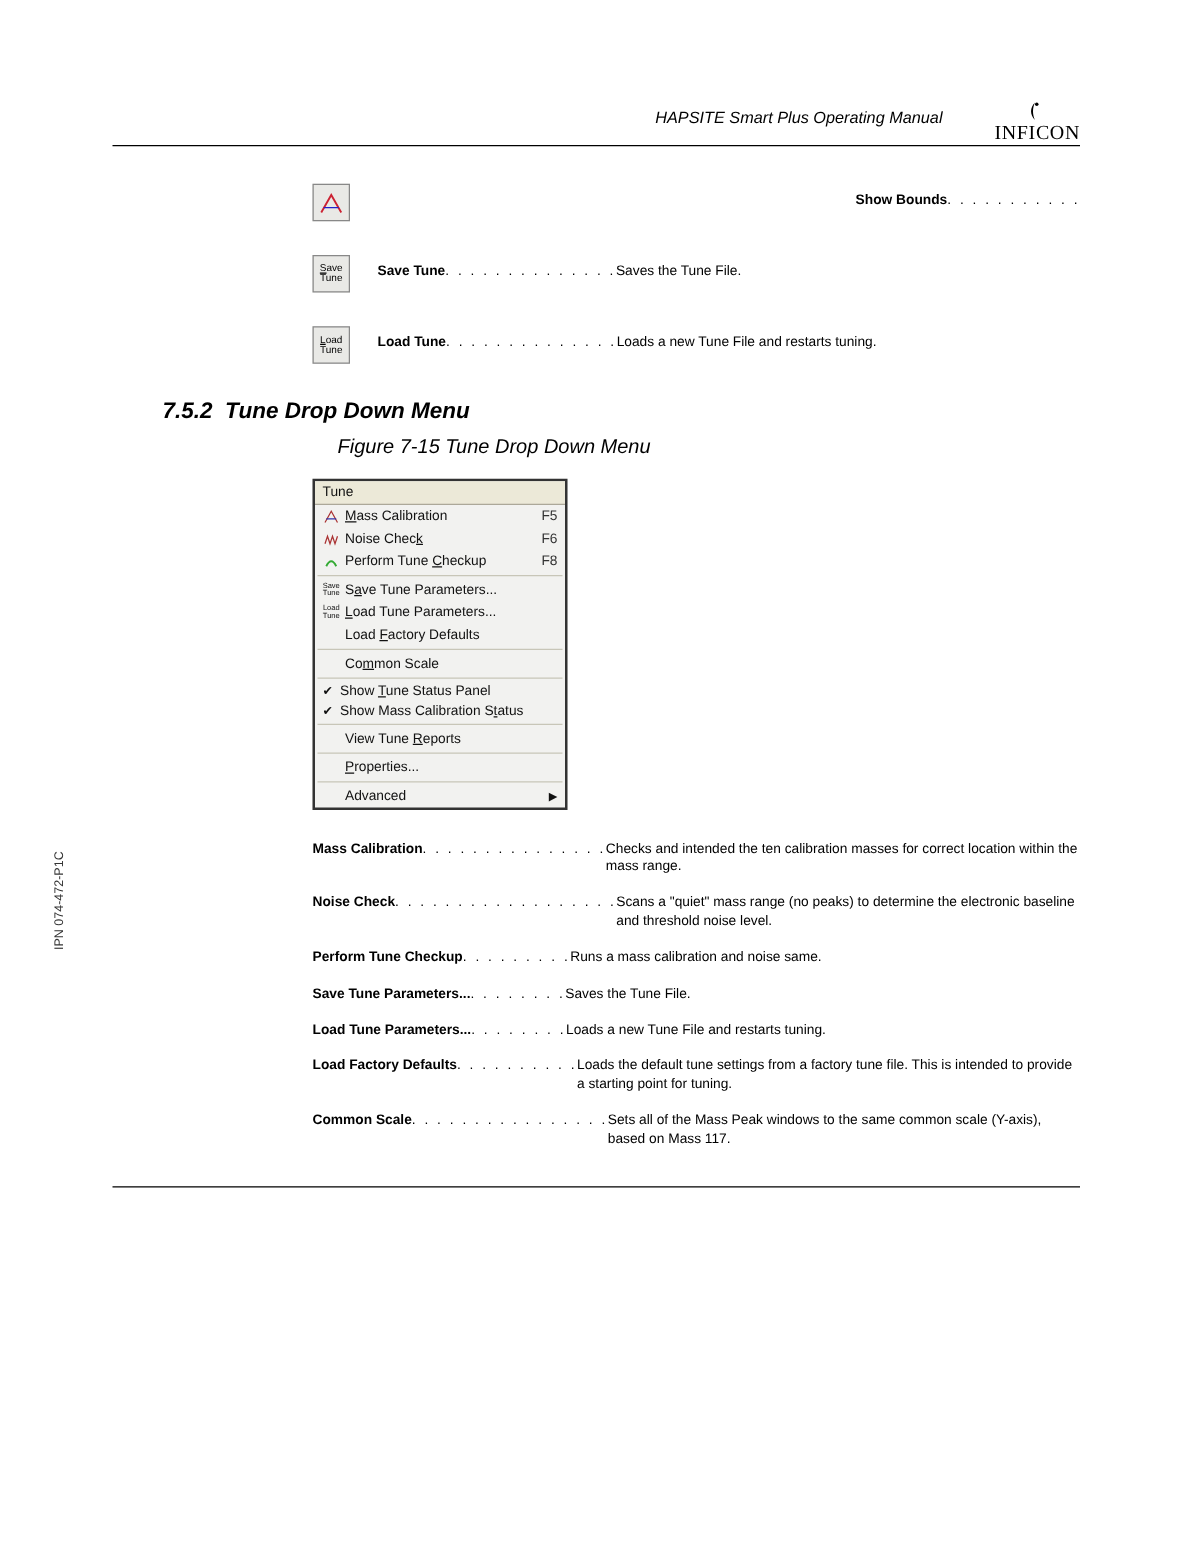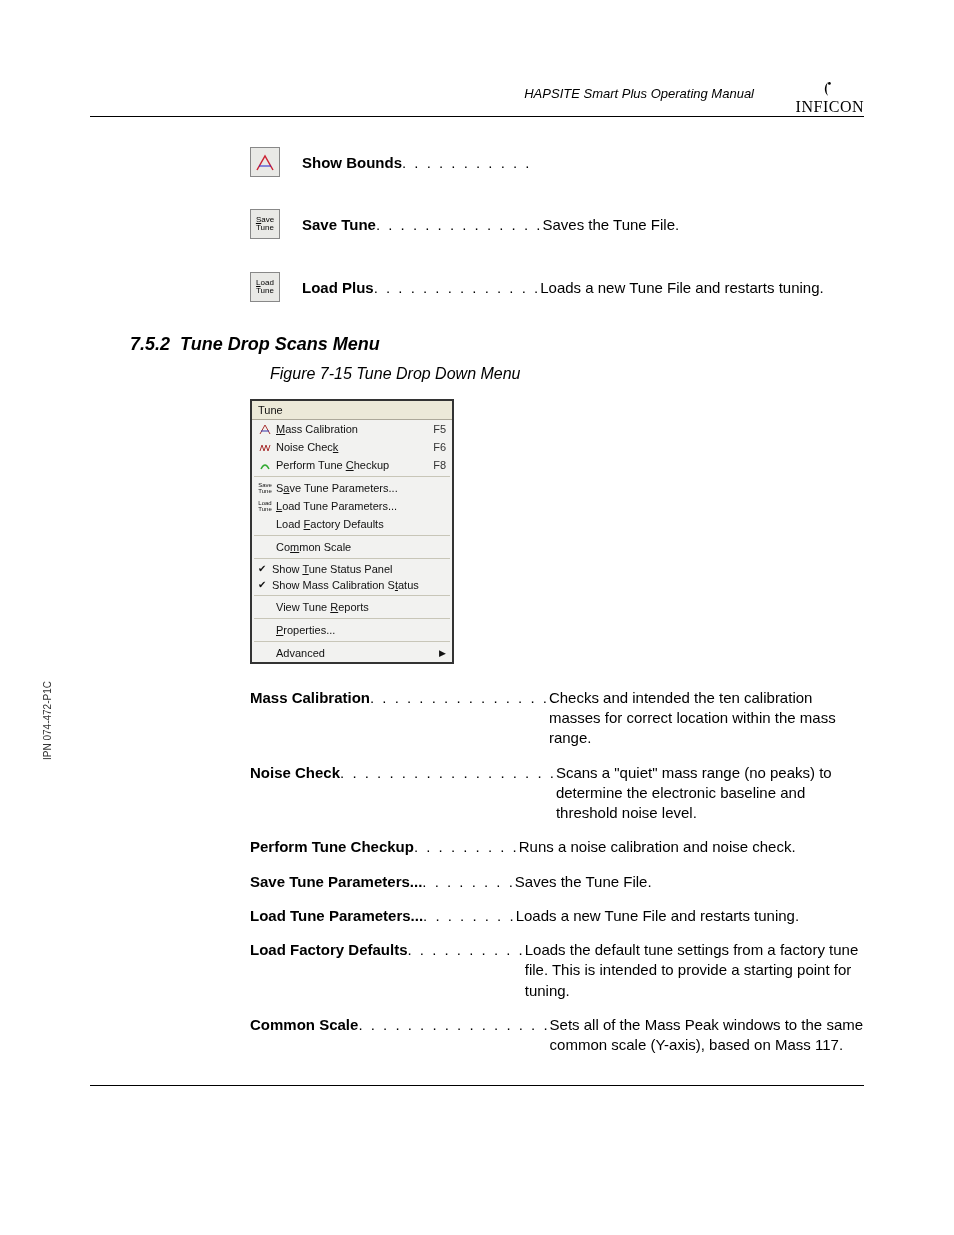--- a/index.html
+++ b/index.html
@@ -71,23 +71,24 @@
     width: 52px;
     flex-shrink: 0;
   }
   .def-col {
     flex: 1;
     padding-top: 6px;
   }
   .def-item {
     display: flex;
     align-items: flex-start;
-    font-size: 15px;
+    font-size: 11px;
     margin-bottom: 14px;
     line-height: 1.35;
+    justify-content: flex-end;
   }
   .def-label {
     flex-shrink: 0;
   }
   .def-dots {
     flex: 0 0 auto;
     letter-spacing: 2px;
     overflow: hidden;
     white-space: nowrap;
   }
@@ -233,31 +234,31 @@
     </div>
 
     <div class="icon-row">
       <div class="icon-col">
         <div class="icon-box">
           <div class="tiny-text"><u>L</u>oad<br>Tune</div>
         </div>
       </div>
       <div class="def-col">
         <div class="def-item">
-          <span class="def-label"><b>Load Plus</b></span>
+          <span class="def-label"><b>Load Tune</b></span>
           <span class="def-dots"> . . . . . . . . . . . . . . </span>
           <span class="def-desc">Loads a new Tune File and restarts tuning.</span>
         </div>
       </div>
     </div>
 
   </div>
 
   <div class="section-heading">
-    <span>7.5.2</span>&nbsp;&nbsp;<span>Tune Drop Scans Menu</span>
+    <span>7.5.2</span>&nbsp;&nbsp;<span>Tune Drop Down Menu</span>
   </div>
 
   <div class="figure-caption">Figure 7-15  Tune Drop Down Menu</div>
 
   <div class="menu-screenshot">
     <div class="menu-header">Tune</div>
     <div id="menu-body">
         <div class="menu-item">
           <span class="menu-icon">
             <svg width="12" height="12">
@@ -343,21 +344,21 @@
         <span class="def-desc">Checks and intended the ten calibration masses for correct location within the mass range.</span>
       </div>
       <div class="def-item">
         <span class="def-label"><b>Noise Check</b></span>
         <span class="def-dots"> . . . . . . . . . . . . . . . . . . </span>
         <span class="def-desc">Scans a "quiet" mass range (no peaks) to determine the electronic baseline and threshold noise level.</span>
       </div>
       <div class="def-item">
         <span class="def-label"><b>Perform Tune Checkup</b></span>
         <span class="def-dots"> . . . . . . . . . </span>
-        <span class="def-desc">Runs a noise calibration and noise check.</span>
+        <span class="def-desc">Runs a mass calibration and noise same.</span>
       </div>
       <div class="def-item">
         <span class="def-label"><b>Save Tune Parameters...</b></span>
         <span class="def-dots"> . . . . . . . . </span>
         <span class="def-desc">Saves the Tune File.</span>
       </div>
       <div class="def-item">
         <span class="def-label"><b>Load Tune Parameters...</b></span>
         <span class="def-dots"> . . . . . . . . </span>
         <span class="def-desc">Loads a new Tune File and restarts tuning.</span>

